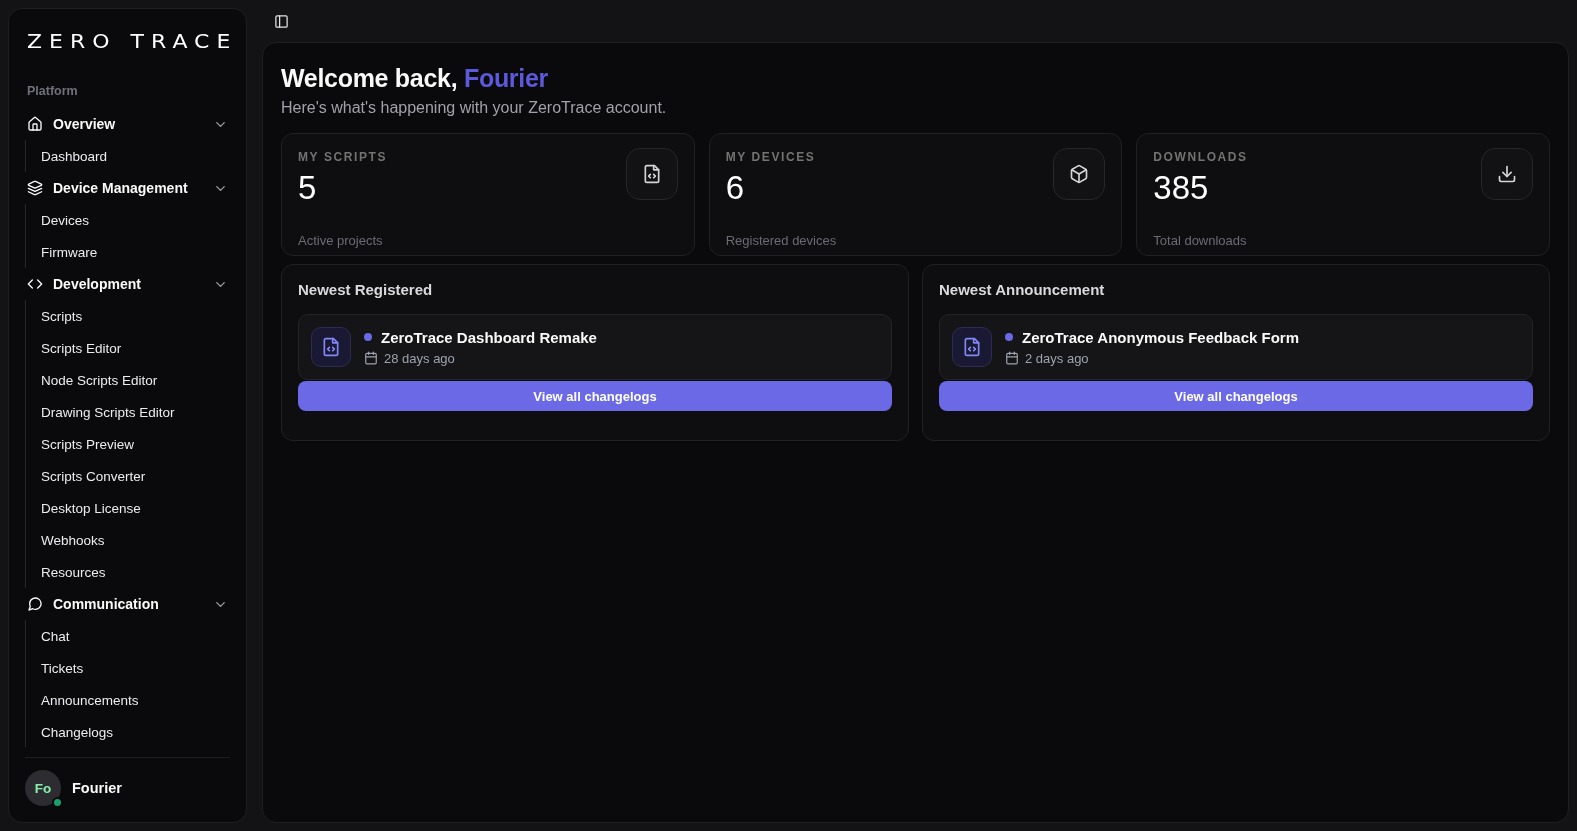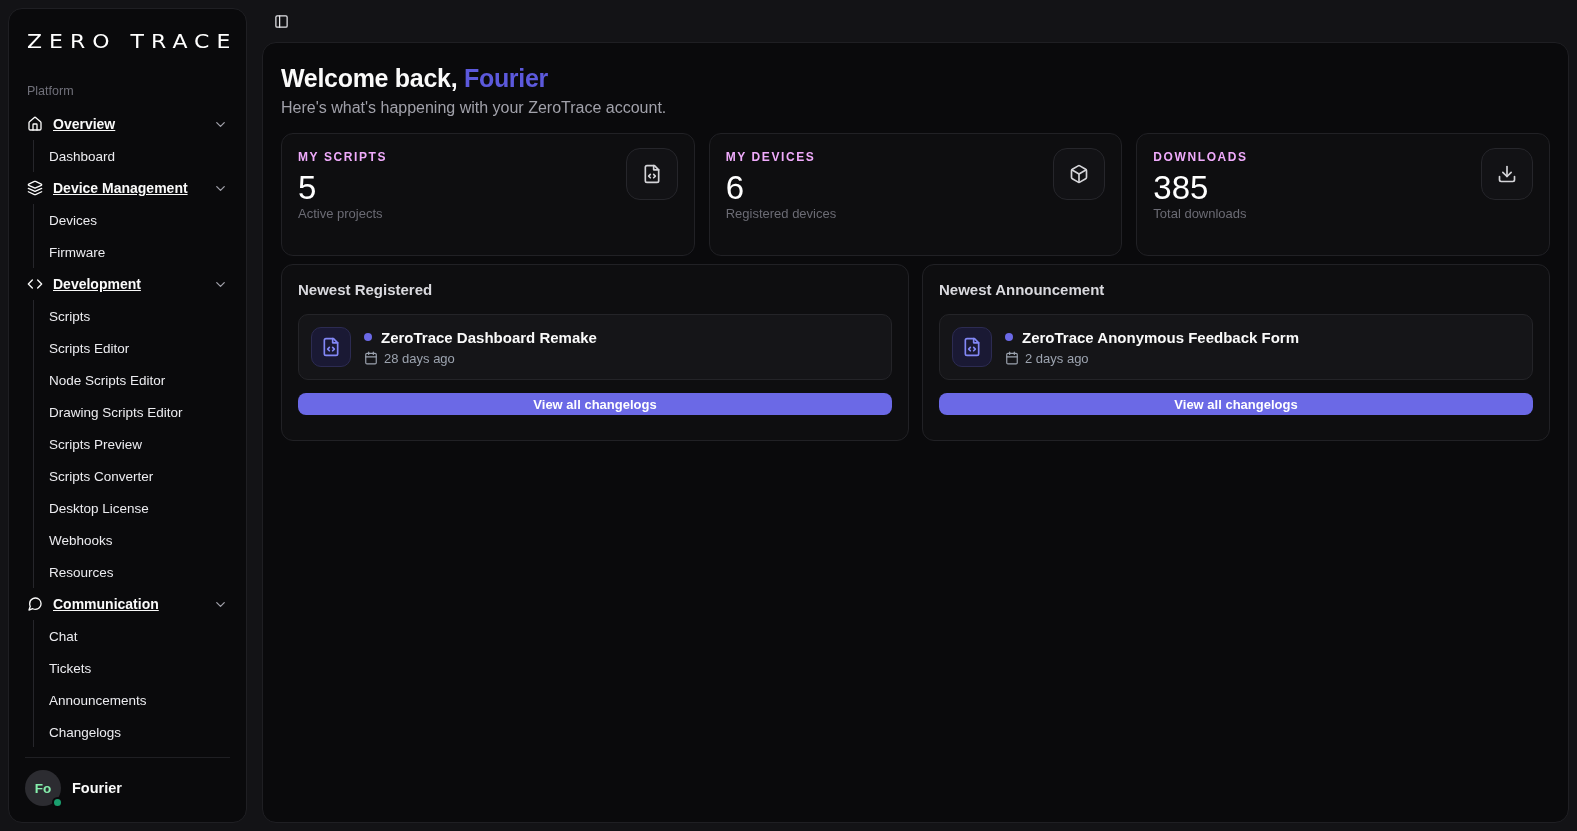--- a/index.html
+++ b/index.html
@@ -27,33 +27,33 @@
     font-family: "DejaVu Sans", sans-serif;
     font-size: 18px;
     font-weight: 400;
     letter-spacing: 0.32em;
     white-space: nowrap;
     transform: scaleX(1.22) scaleY(1.05);
     transform-origin: left center;
     margin: 6px 0 0 2px;
   }
   .section-label {
-    color: #70707a; font-size: 12.5px; font-weight: 400;
+    color: #70707a; font-size: 12.5px; font-weight: 700;
     margin: 32px 0 10px 2px;
   }
   .nav { flex: 1; overflow: hidden; }
   .nav-parent {
     height: 32px; display: flex; align-items: center; gap: 10px;
-    padding: 0 2px; border-radius: 8px; cursor: pointer; text-decoration: underline;
+    padding: 0 2px; border-radius: 8px; cursor: pointer;
   }
   .nav-parent .nav-ic { color: #fafafa; flex: 0 0 auto; }
   .nav-parent .nav-label { font-size: 14px; font-weight: 600; color: #fafafa; flex: 1; }
   .nav-parent .chev { color: #a1a1aa; flex: 0 0 auto; }
   .nav-children {
-    margin-left: 8px;
+    margin-left: 0;
     border-left: 1px solid #26262b;
     padding-left: 15px;
   }
   .nav-child {
     height: 32px; display: flex; align-items: center;
     font-size: 13.5px; font-weight: 500; color: #ececf0;
     cursor: pointer; border-radius: 8px;
   }
   .sidebar-footer {
     border-top: 1px solid #1f1f23;
@@ -98,23 +98,23 @@
     display: grid; grid-template-columns: repeat(3, 1fr); gap: 14px;
   }
   .stat-card {
     position: relative;
     background: #0e0e10;
     border: 1px solid #212125;
     border-radius: 12px;
     padding: 16px;
     height: 123px;
   }
-  .stat-label { font-size: 12px; font-weight: 600; letter-spacing: 1.6px; color: #f0abfc; }
+  .stat-label { font-size: 12px; font-weight: 600; letter-spacing: 1.6px; color: #737373; }
   .stat-value { margin-top: 6px; font-size: 33px; font-weight: 500; color: #ffffff; line-height: 1.1; }
-  .stat-desc { margin-top: 0; font-size: 13px; color: #6b6b74; }
+  .stat-desc { margin-top: 27px; font-size: 13px; color: #6b6b74; }
   .stat-iconbtn {
     position: absolute; right: 16px; top: 14px;
     width: 52px; height: 52px; border-radius: 14px;
     background: #121215; border: 1px solid #26262b;
     display: flex; align-items: center; justify-content: center;
     color: #d4d4d8; cursor: pointer;
   }
 
   
   .panels-row {
@@ -143,22 +143,22 @@
     display: flex; align-items: center; justify-content: center;
     color: #8287f5;
   }
   .entry-text { display: flex; flex-direction: column; gap: 5px; }
   .entry-title-row { display: flex; align-items: center; gap: 9px; }
   .entry-dot { width: 8px; height: 8px; border-radius: 50%; background: #6b69e6; flex: 0 0 auto; }
   .entry-title { font-size: 15px; font-weight: 700; color: #fafafa; }
   .entry-time-row { display: flex; align-items: flex-start; gap: 6px; color: #9ca3af; }
   .entry-time { font-size: 13px; }
   .view-all-btn {
-    margin-top: 13px;
-    width: 100%; height: 22px; border: none; border-radius: 8px;
+    margin-top: 1px;
+    width: 100%; height: 30px; border: none; border-radius: 8px;
     background: #6b69e6; color: #ffffff;
     font-family: "Liberation Sans", sans-serif;
     font-size: 13px; font-weight: 700;
     display: flex; align-items: center; justify-content: center;
     cursor: pointer;
   }
 </style>
 </head>
 <body>
 

